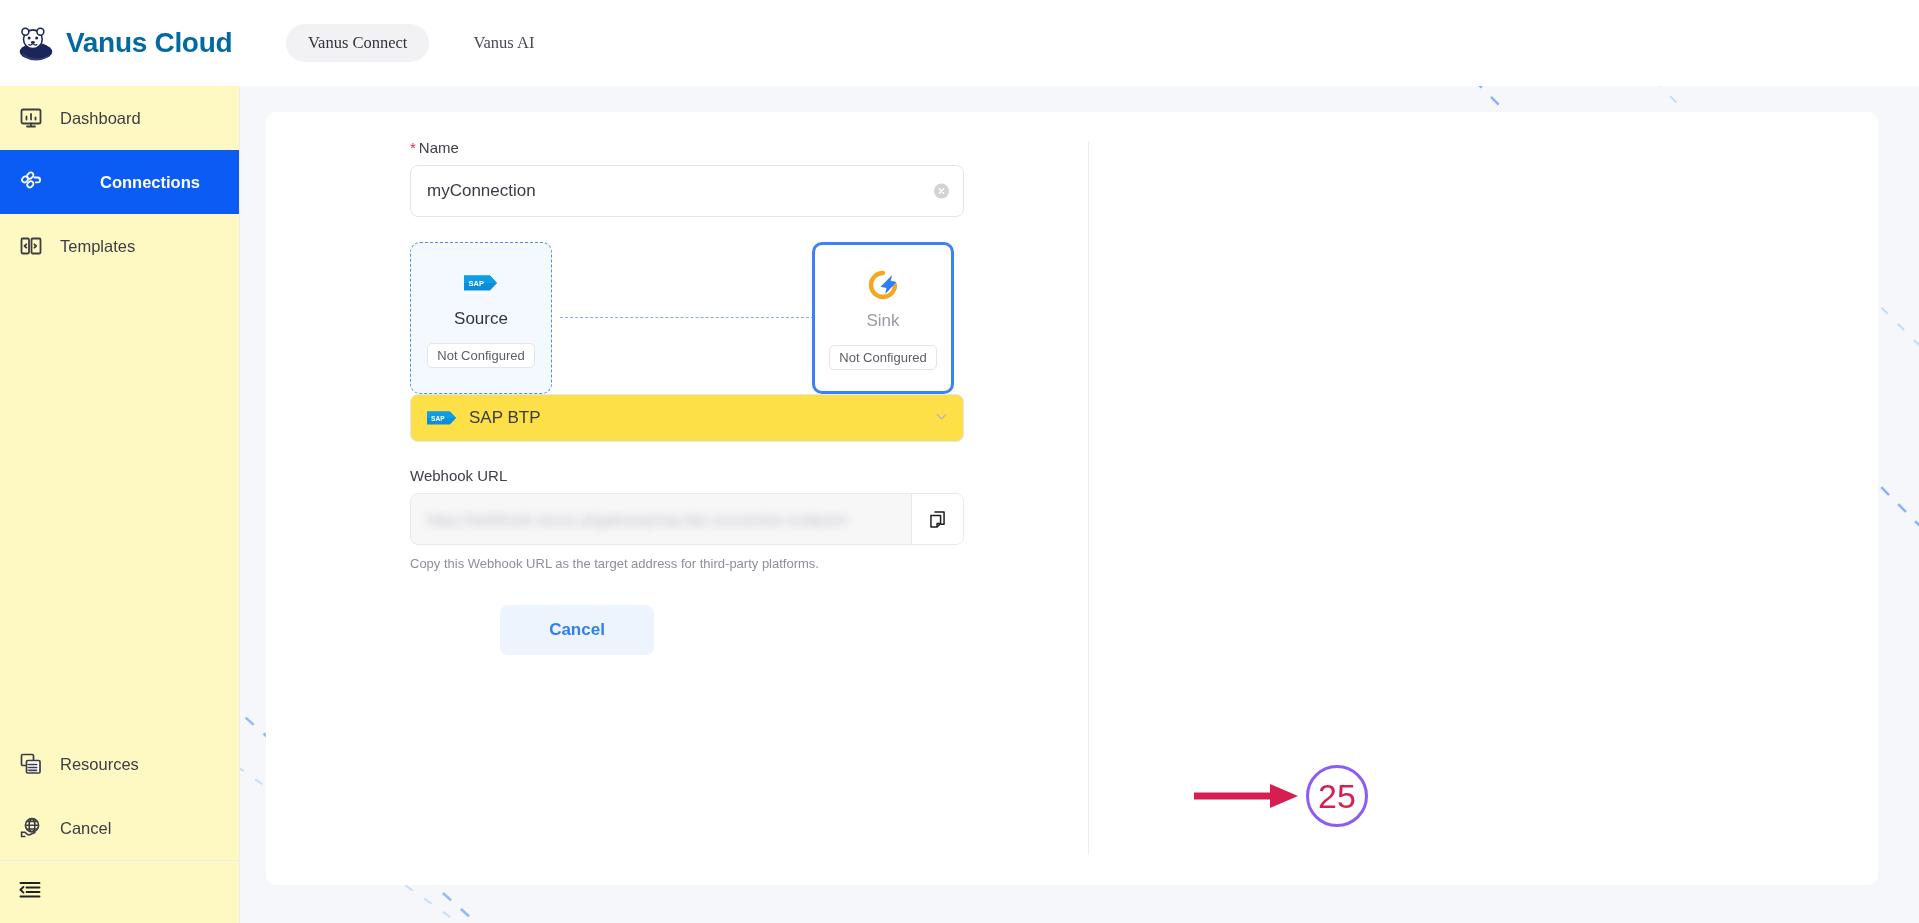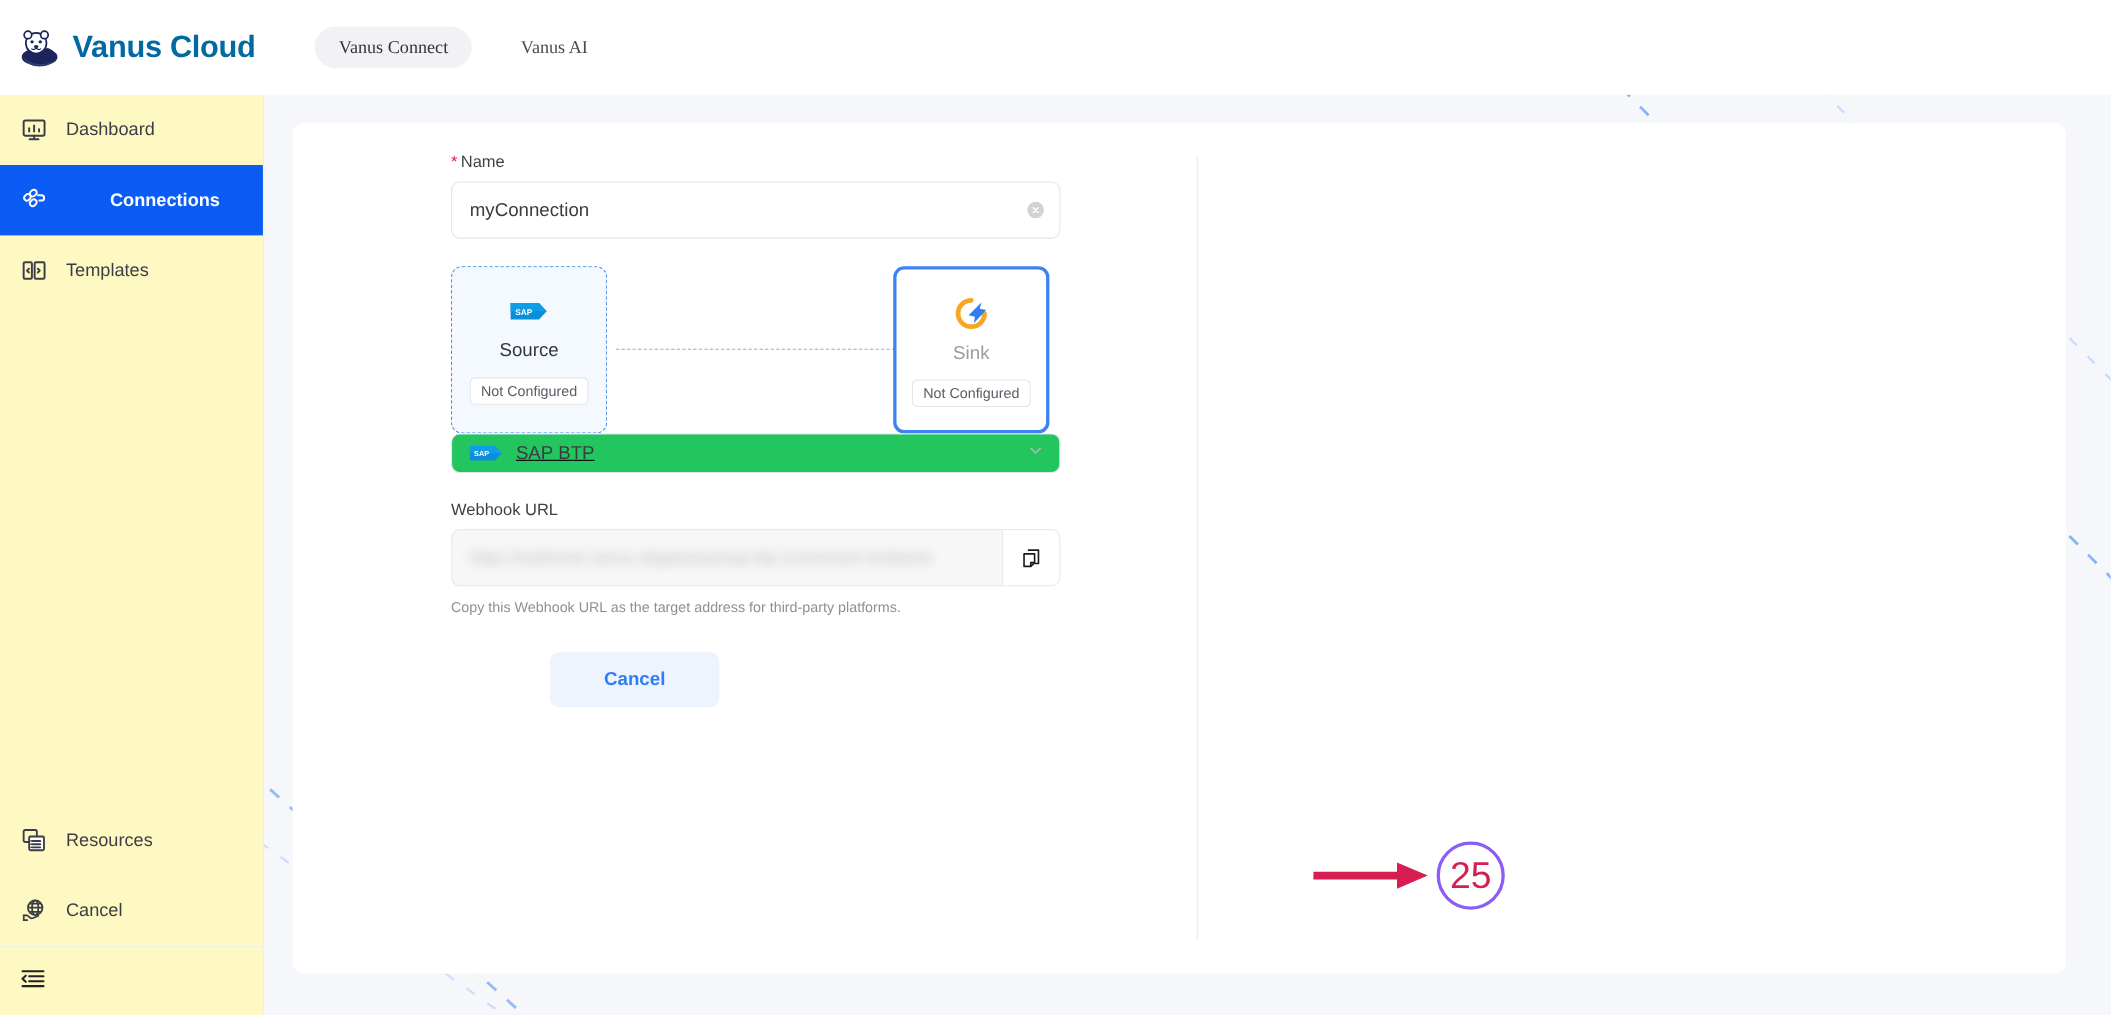--- a/index.html
+++ b/index.html
@@ -180,28 +180,27 @@
   .flow-line {
     position: absolute;
     left: 150px; top: 75px;
     width: 254px; height: 1px;
     border-top: 1px dashed #7fb0e6;
   }
 
   
   .select-input {
     position: relative;
-    width: 554px; height: 36px;
+    width: 554px; height: 48px;
     border: 1px solid #e3e5e9;
     border-radius: 8px;
-    background: #22c55e;
+    background: #fde047;
     display: flex; align-items: center;
     padding: 0 16px;
     cursor: pointer;
-    text-decoration: underline;
   }
   .select-input .sel-logo { margin-right: 12px; display: flex; }
   .select-input .sel-val { font-size: 17px; color: #3a3b43; }
   .chev {
     position: absolute; right: 15px; top: 50%;
     transform: translateY(-50%);
   }
 
   
   .webhook-row {

